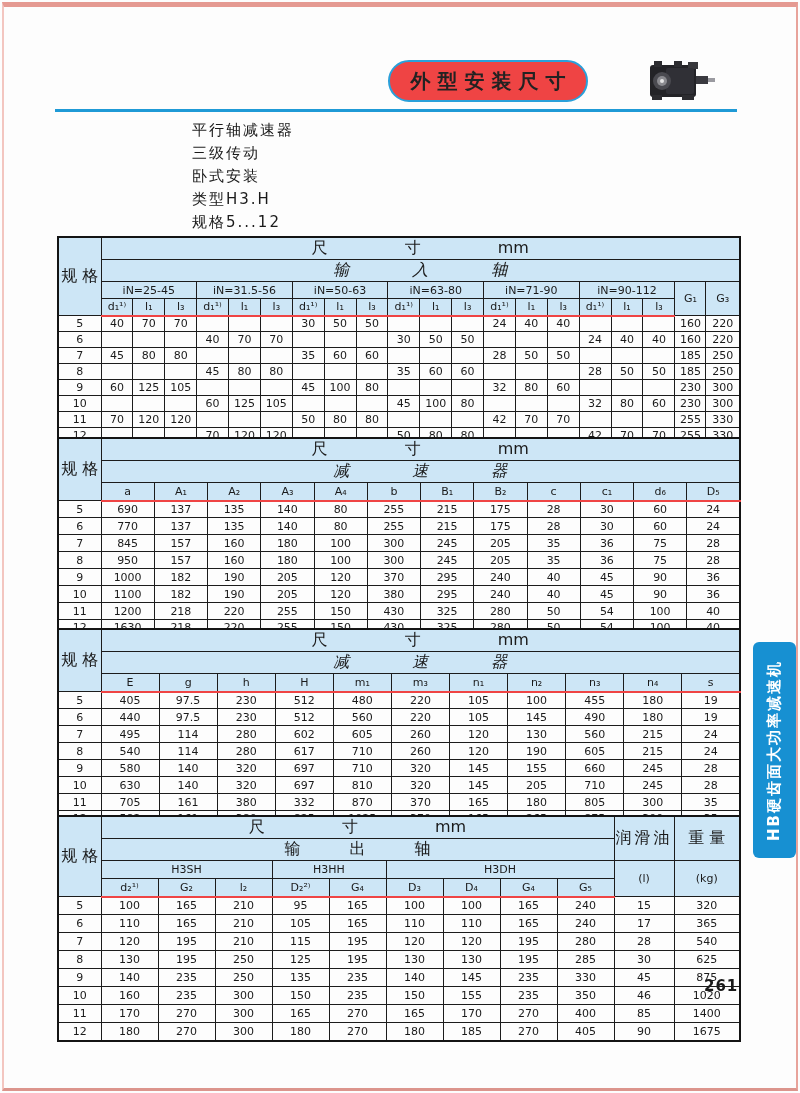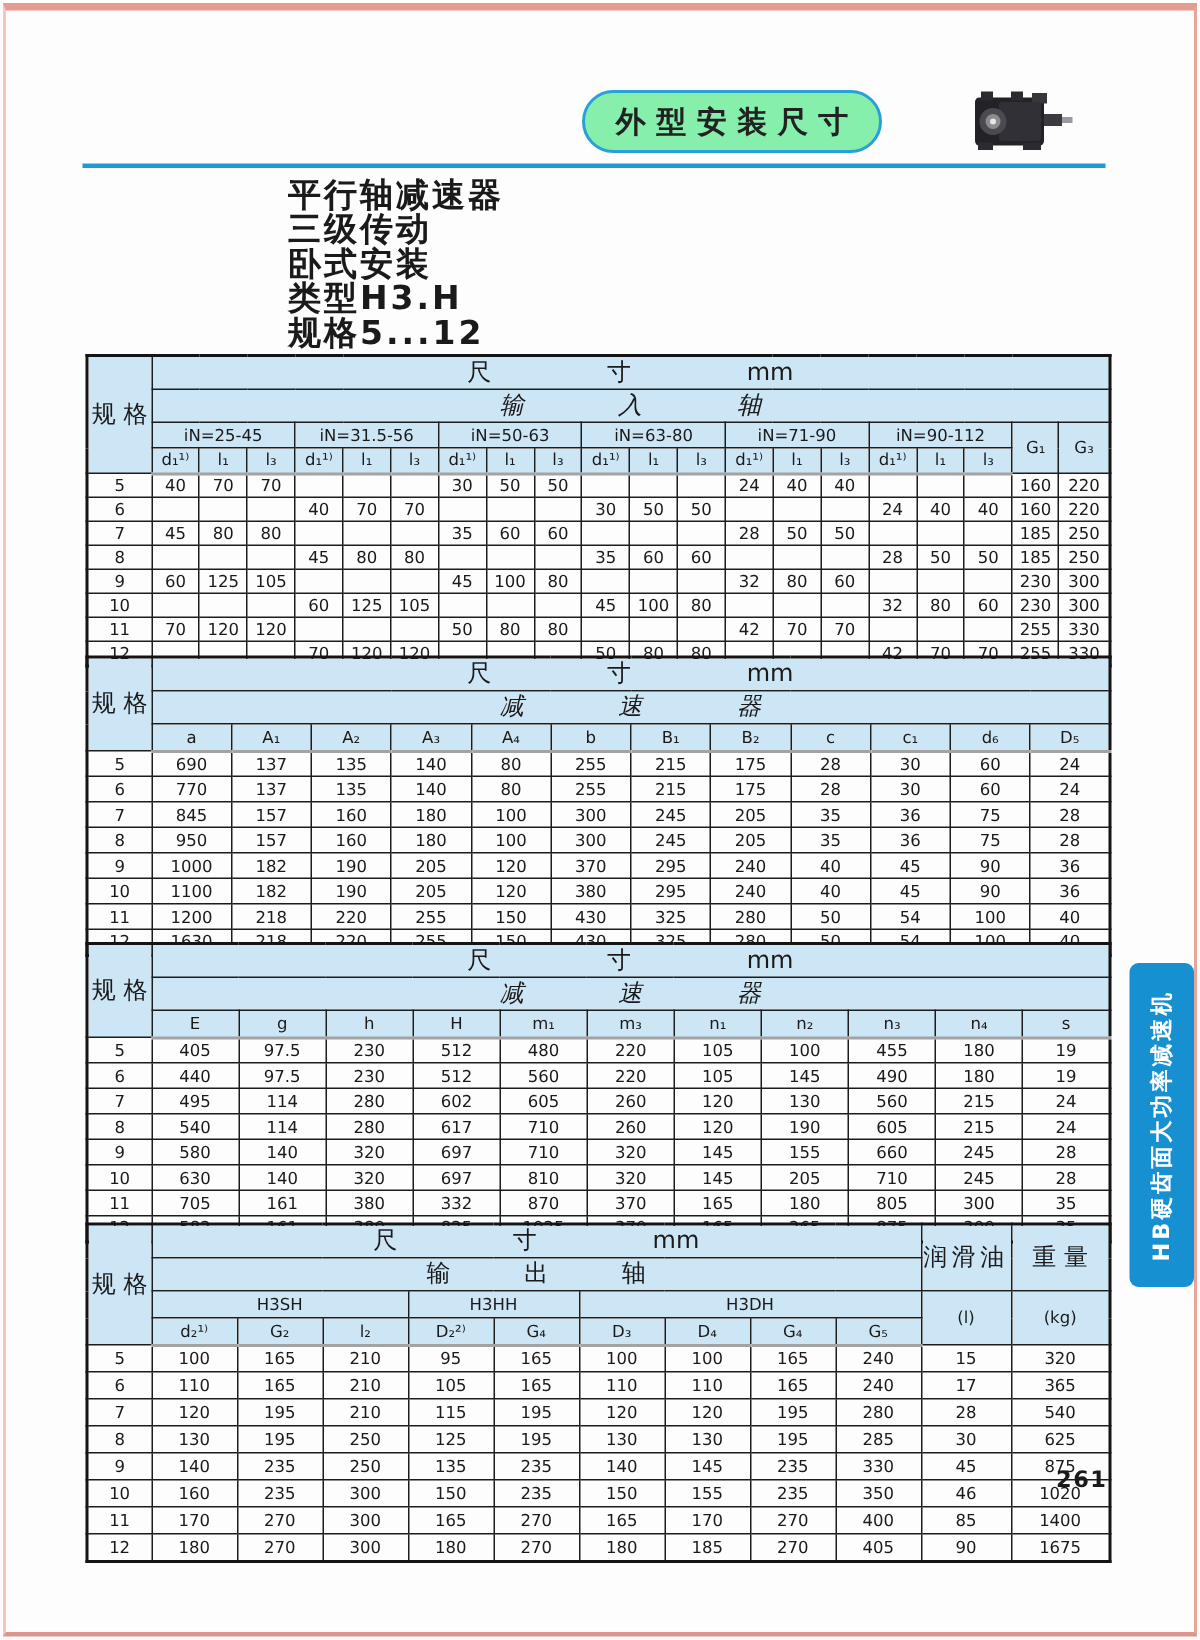--- a/index.html
+++ b/index.html
@@ -10,37 +10,37 @@
   }
   .frame {
     position:absolute; left:2px; top:2px; right:2px; bottom:2px;
     border-top:5px solid #e59a92; border-bottom:3px solid #dc958d;
     border-left:2px solid #f3c6c0; border-right:2px solid #e8a39b;
     pointer-events:none; z-index:5;
   }
   
   .title-pill {
     position:absolute; left:388px; top:60px; width:200px; height:42px;
-    border:2px solid #2aa0da; border-radius:22px; background:#86efac;
+    border:2px solid #2aa0da; border-radius:22px; background:#ef4444;
     display:flex; align-items:center; justify-content:center;
     font-size:20px; font-weight:bold; letter-spacing:7px; color:#222;
     padding-left:7px;
   }
   .blue-rule { position:absolute; left:55px; top:109px; width:682px; height:3px; background:#1f9ad6; }
   .gear-img { position:absolute; left:644px; top:56px; width:74px; height:48px; }
-  .intro { position:absolute; left:192px; top:119px; font-size:22px; font-weight:bold; letter-spacing:2px; line-height:23px; }
+  .intro { position:absolute; left:192px; top:119px; font-size:15px; font-weight:normal; letter-spacing:2px; line-height:23px; }
   
   table {
     position:absolute; left:57px; width:684px;
     border-collapse:collapse; table-layout:fixed;
     border:2px solid #141414; font-size:11px; text-align:center;
   }
   th, td { border:1px solid #1c1c1c; text-align:center; font-weight:normal; padding:0; overflow:hidden; white-space:nowrap; }
   thead th { background:#cde6f6; }
-  thead tr:last-child th { border-bottom:2px solid #a3a3a3; }
+  thead tr:last-child th { border-bottom:2px solid #ef4444; }
   .cn { font-size:16px; }
   .ws-xl { word-spacing:72px; }
   .ws-l  { word-spacing:58px;font-style:italic; }
   .ws-m  { word-spacing:44px;text-align:center; }
   .ls    { letter-spacing:3px;margin-left:32px; }
   .t1 { top:236px; } .t1 thead tr:nth-child(1) th,.t1 thead tr:nth-child(2) th { height:14px; }
   .t1 thead tr:nth-child(3) th,.t1 thead tr:nth-child(4) th { height:17px; }
   .t1 tbody td { height:16px; }
   .t2 { top:437px; } .t3 { top:628px; }
   .t2 thead tr:nth-child(1) th,.t3 thead tr:nth-child(1) th,

